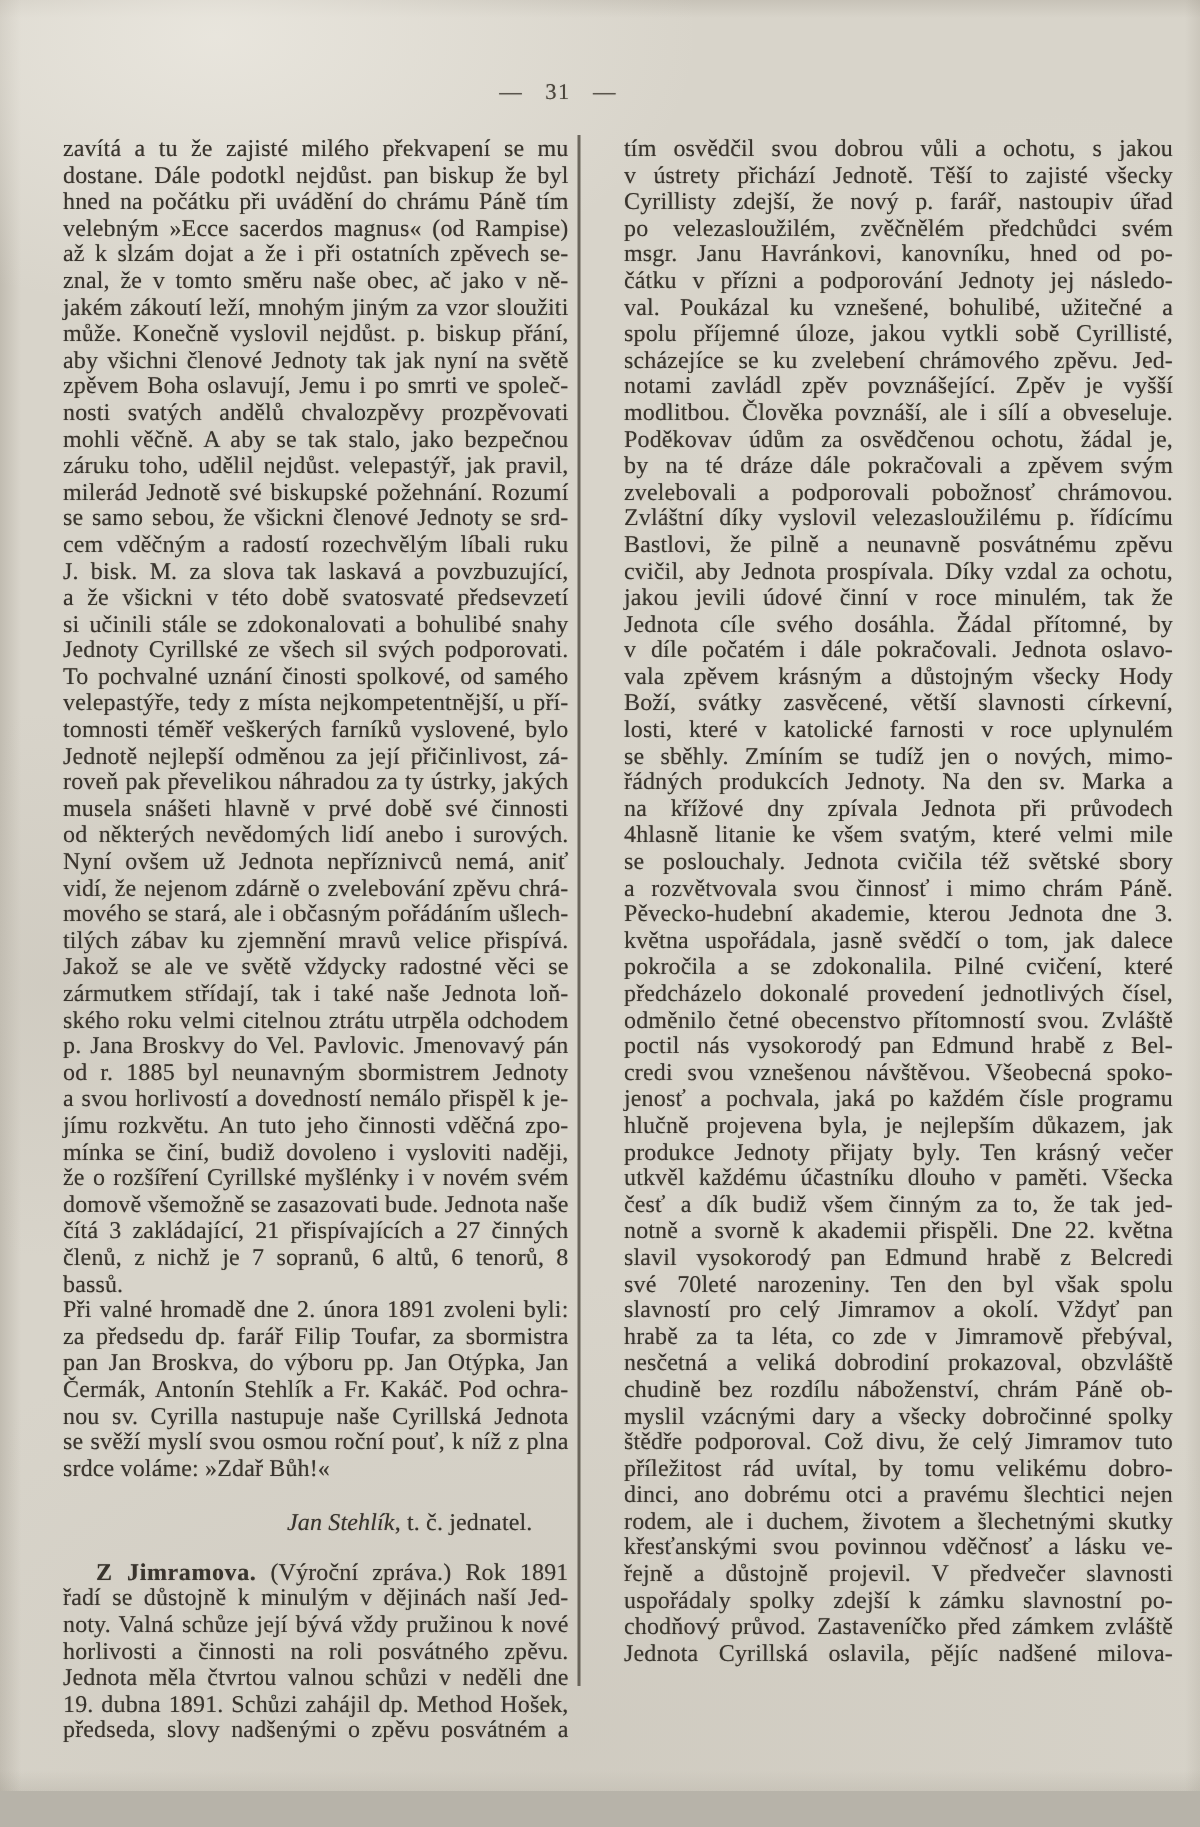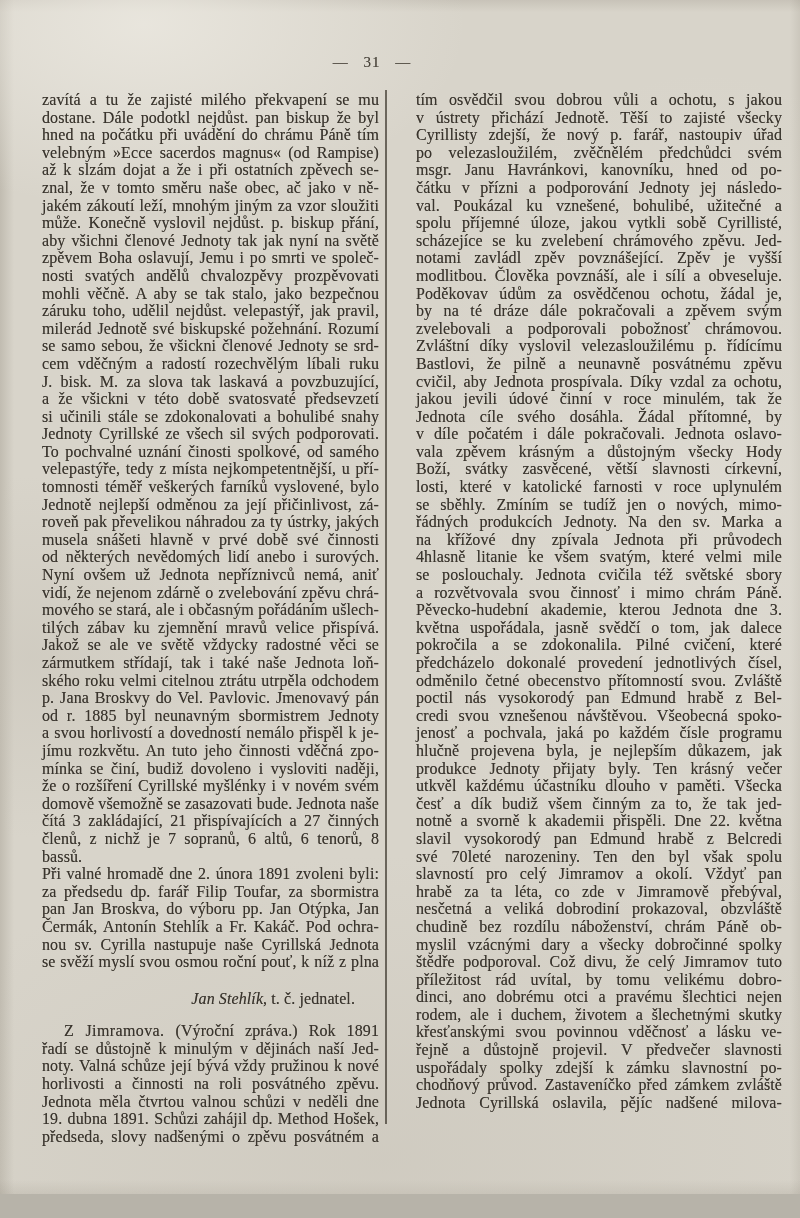--- a/index.html
+++ b/index.html
@@ -37,21 +37,21 @@
     font-size:16px;line-height:17.6px;
     text-align:justify;
     text-shadow:0 0 0.6px rgba(58,52,44,0.55);
     letter-spacing:0.1px;
   }
   .col-left{left:42px;width:337px;}
   .col-right{left:416px;width:366px;}
   .line{text-align:justify;text-align-last:justify;}
   .line.last{text-align-last:left;}
   .line.indent{text-indent:22px;}
-  .lead{font-weight:normal;letter-spacing:0.4px;}
+  .lead{font-weight:bold;letter-spacing:0.4px;}
   .signature{
     margin-top:19px;
     text-align:right;
     padding-right:24px;
   }
   .sig-name{font-style:italic;}
   .para2{margin-top:15px;}
 </style>
 </head>
 <body>
@@ -107,20 +107,21 @@
         <div class="line">že o rozšíření Cyrillské myšlénky i v novém svém</div>
         <div class="line">domově všemožně se zasazovati bude. Jednota naše</div>
         <div class="line">čítá 3 zakládající, 21 přispívajících a 27 činných</div>
         <div class="line">členů, z nichž je 7 sopranů, 6 altů, 6 tenorů, 8 bassů.</div>
         <div class="line">Při valné hromadě dne 2. února 1891 zvoleni byli:</div>
         <div class="line">za předsedu dp. farář Filip Toufar, za sbormistra</div>
         <div class="line">pan Jan Broskva, do výboru pp. Jan Otýpka, Jan</div>
         <div class="line">Čermák, Antonín Stehlík a Fr. Kakáč. Pod ochra-</div>
         <div class="line">nou sv. Cyrilla nastupuje naše Cyrillská Jednota</div>
         <div class="line">se svěží myslí svou osmou roční pouť, k níž z plna</div>
+        <div class="line last">srdce voláme: »Zdař Bůh!«</div>
       </div>
 
     <div class="signature"><span class="sig-name">Jan Stehlík</span><span>, t. č. jednatel.</span></div>
 
     <div class="para para2">
       <div class="line indent">
         <b class="lead">Z Jimramova.</b>
         <span>(Výroční zpráva.) Rok 1891</span>
       </div>
       <div>

